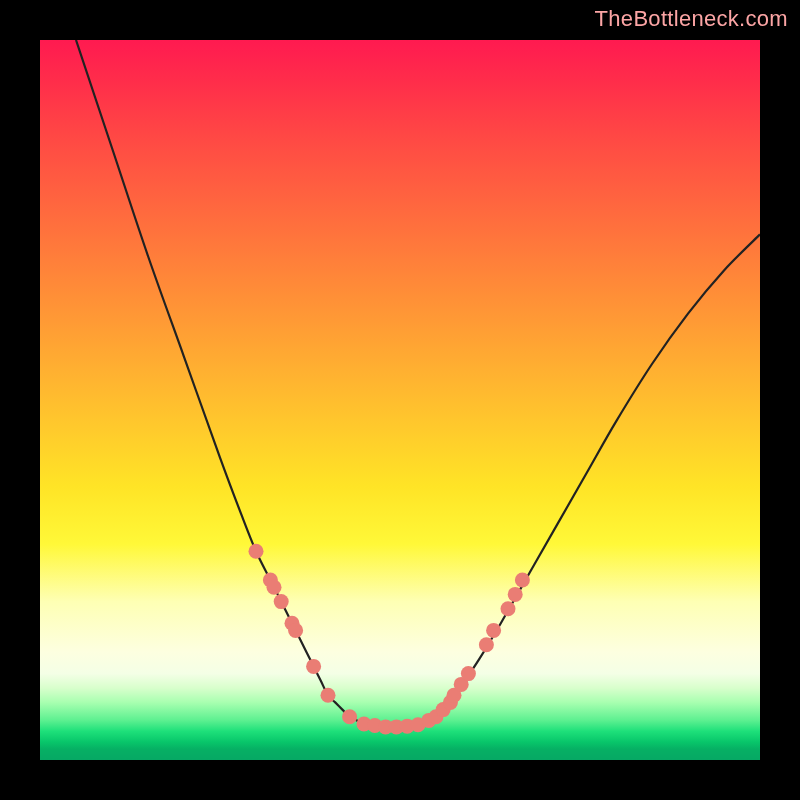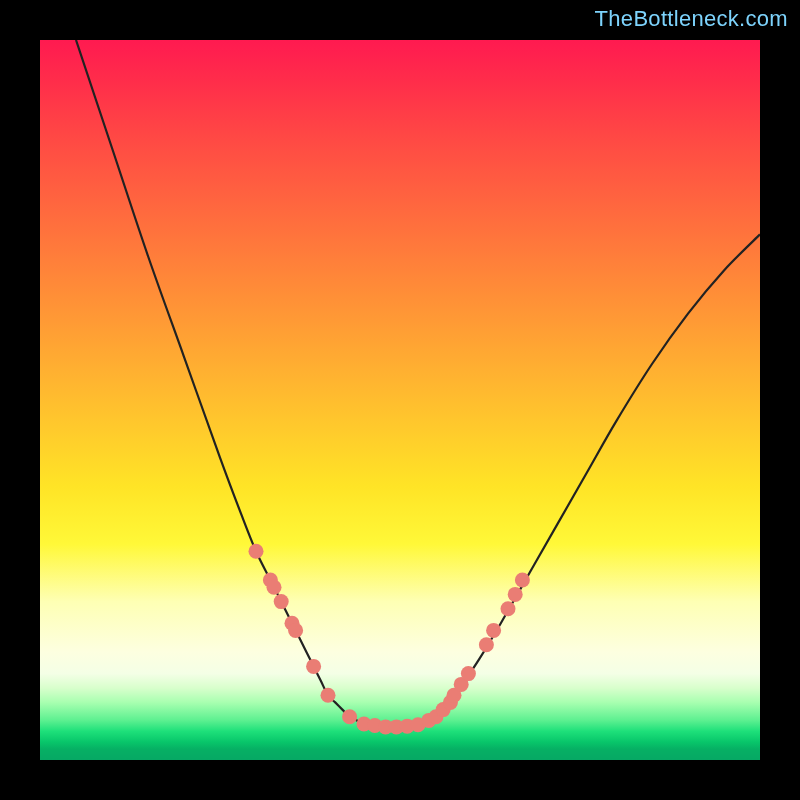--- a/index.html
+++ b/index.html
@@ -55,21 +55,21 @@
   svg.curve {
     position: absolute;
     inset: 0;
     width: 720px;
     height: 720px;
   }
   .watermark {
     position: absolute;
     top: 6px;
     right: 12px;
-    color: #7dd3fc;
+    color: #fca5a5;
     font-size: 22px;
     font-weight: 500;
     letter-spacing: 0.3px;
   }
 </style>
 </head>
 <body>
 
 <div class="frame">
 

